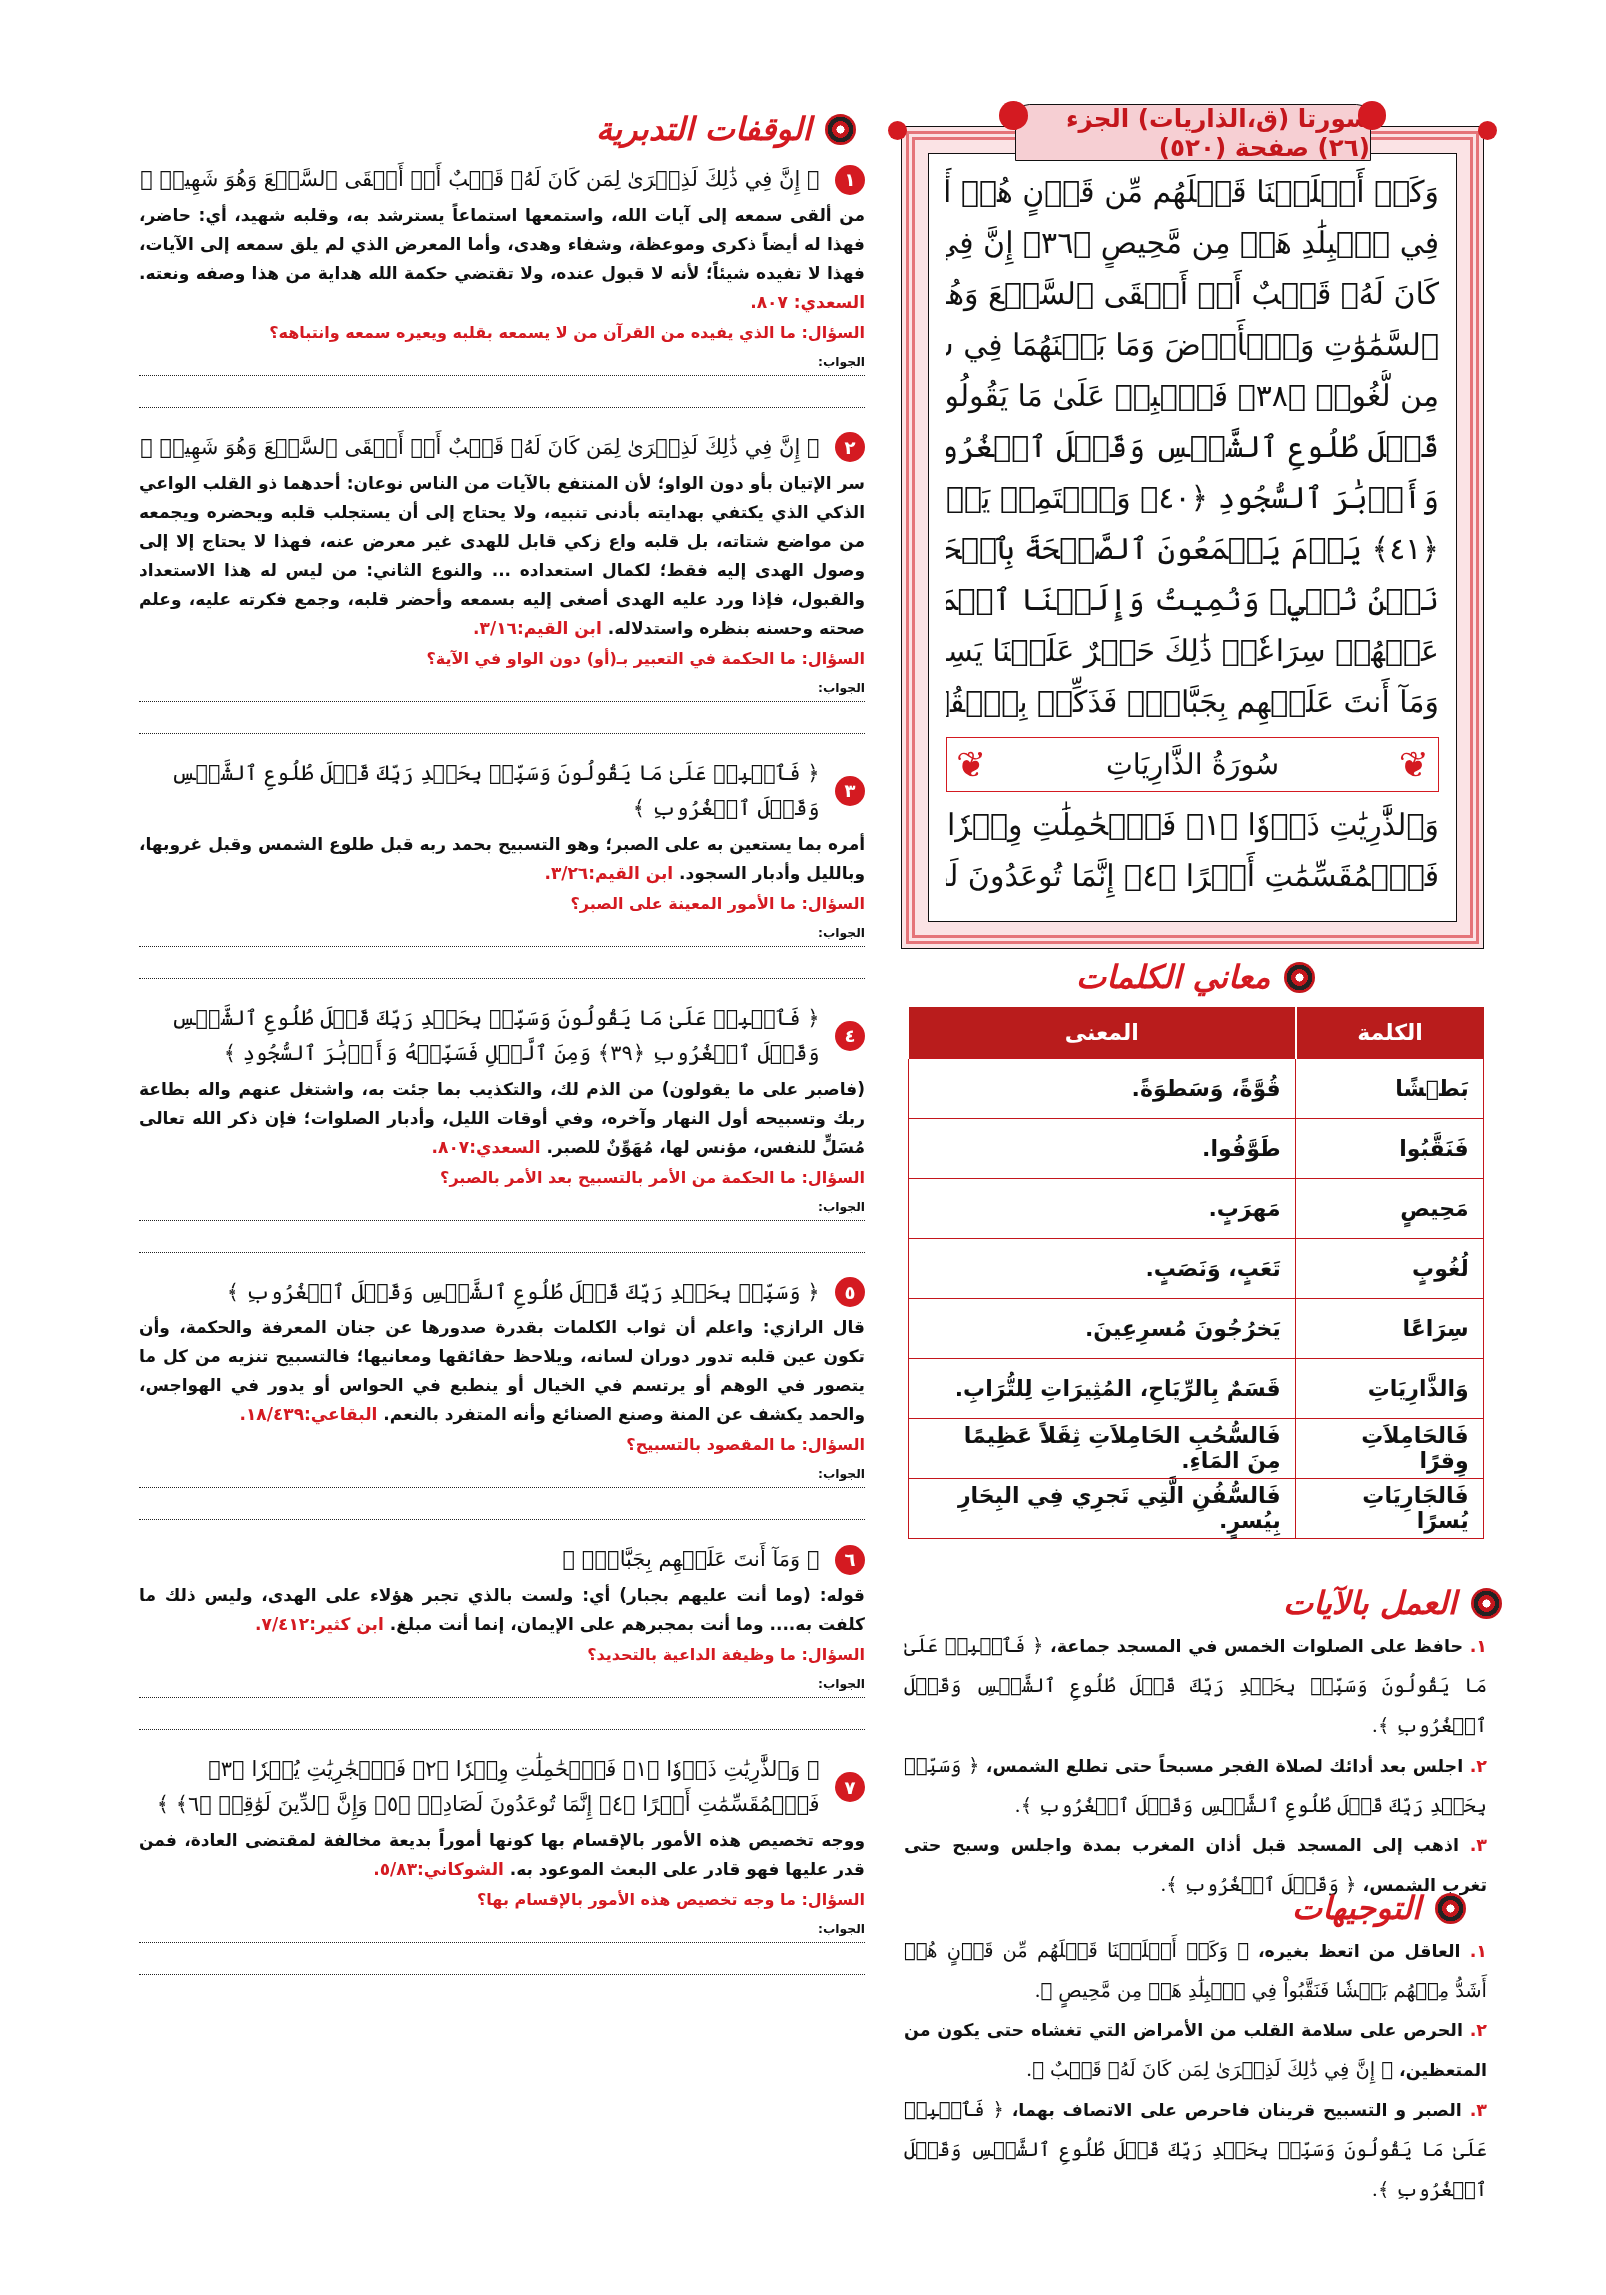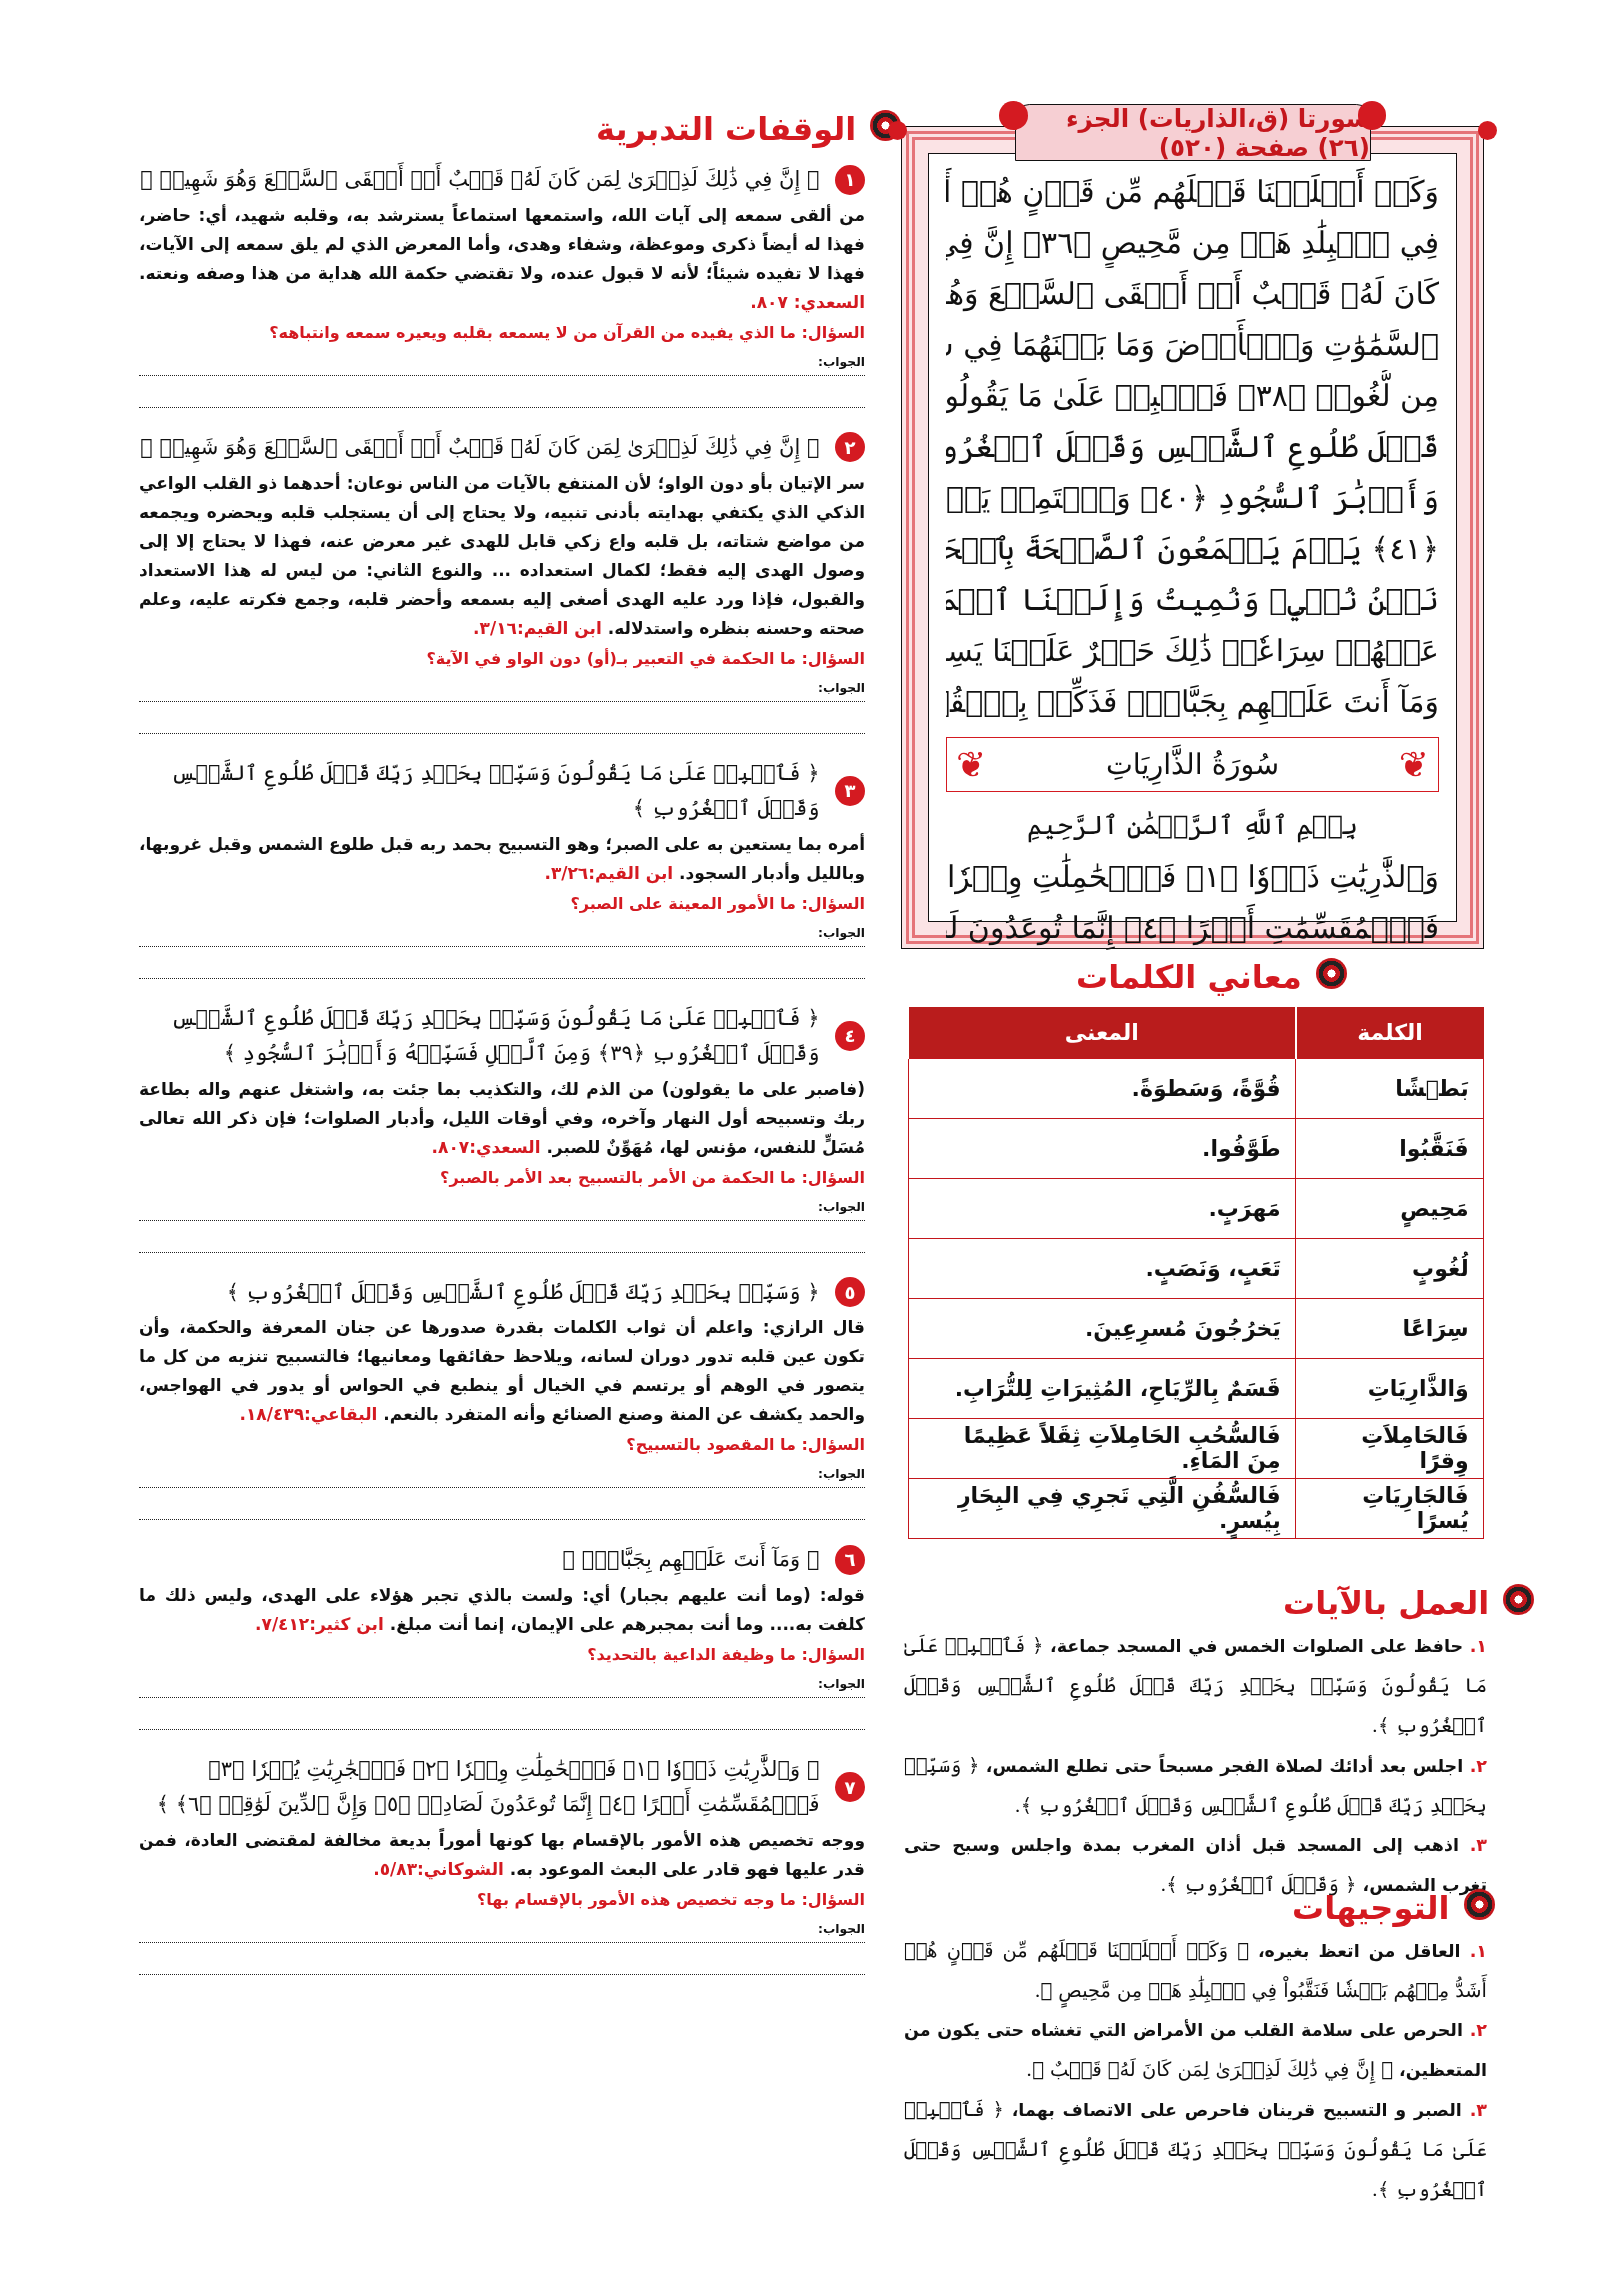--- a/index.html
+++ b/index.html
@@ -33,21 +33,21 @@
     margin: 10.4px 0 6.5px; height: 55px; border: 1.9px solid #d41a21;
     display: flex; align-items: center; justify-content: space-between; padding: 0 9px;
   }
   .surah-banner .orn { color: #d41a21; font-size: 36px; }
   .surah-banner .title { font-family: "DejaVu Serif", serif; font-size: 28.5px; }
   .basmala { text-align: center; font-family: "DejaVu Serif", serif; font-size: 26px; line-height: 52px; }
 
   
   .sec-heading {
     position: absolute; color: #d41a21; font-weight: bold; font-size: 32px;
-    display: flex; gap: 14px;
+    display: flex; align-items: center; gap: 14px; font-style: italic;
   }
   .rosette {
     width: 31px; height: 31px; border-radius: 50%;
     background: radial-gradient(circle, #fff 0 18%, #c4161c 19% 38%, #222 39% 58%, #c4161c 59% 78%, #222 79%);
   }
 
   
   .meanings { position: absolute; left: 907px; top: 1007px; width: 577px; border-collapse: collapse; }
   .meanings th { background: #b91c1c; color: #fff; font-size: 22px; height: 51px; border-left: 2.6px solid #fff; }
   .meanings td { border: 1.9px solid #c4161c; font-size: 22px; font-weight: bold; height: 60px; padding: 0 14.3px; text-align: right; }
@@ -96,21 +96,20 @@
         <div class="quran-line">﴿٤١﴾ يَوۡمَ يَسۡمَعُونَ ٱلصَّيۡحَةَ بِٱلۡحَقِّۚ ذَٰلِكَ يَوۡمُ ٱلۡخُرُوجِ ﴿٤٢﴾ إِنَّا</div>
         <div class="quran-line">نَحۡنُ نُحۡيِۦ وَنُمِيتُ وَإِلَيۡنَا ٱلۡمَصِيرُ ﴿٤٣﴾ يَوۡمَ تَشَقَّقُ ٱلۡأَرۡضُ</div>
         <div class="quran-line">عَنۡهُمۡ سِرَاعٗاۚ ذَٰلِكَ حَشۡرٌ عَلَيۡنَا يَسِيرٞ ﴿٤٤﴾ نَّحۡنُ أَعۡلَمُ بِمَا يَقُولُونَۖ</div>
         <div class="quran-line">وَمَآ أَنتَ عَلَيۡهِم بِجَبَّارٖۖ فَذَكِّرۡ بِٱلۡقُرۡءَانِ مَن يَخَافُ وَعِيدِ ﴿٤٥﴾</div>
       </div>
     <div class="surah-banner">
       <span class="orn">❦</span>
       <span class="title">سُورَةُ الذَّارِيَاتِ</span>
       <span class="orn">❦</span>
     </div>
-    <div class="basmala">بِسۡمِ ٱللَّهِ ٱلرَّحۡمَٰنِ ٱلرَّحِيمِ</div>
     <div id="lines-after">
         <div class="quran-line">وَٱلذَّٰرِيَٰتِ ذَرۡوٗا ﴿١﴾ فَٱلۡحَٰمِلَٰتِ وِقۡرٗا ﴿٢﴾ فَٱلۡجَٰرِيَٰتِ يُسۡرٗا ﴿٣﴾</div>
         <div class="quran-line">فَٱلۡمُقَسِّمَٰتِ أَمۡرًا ﴿٤﴾ إِنَّمَا تُوعَدُونَ لَصَادِقٞ ﴿٥﴾ وَإِنَّ ٱلدِّينَ لَوَٰقِعٞ ﴿٦﴾</div>
       </div>
   </div>
 </div>
 
 <div class="sec-heading" style="left:596px;top:110px">
   <span class="rosette"></span>
   <span>الوقفات التدبرية</span>

